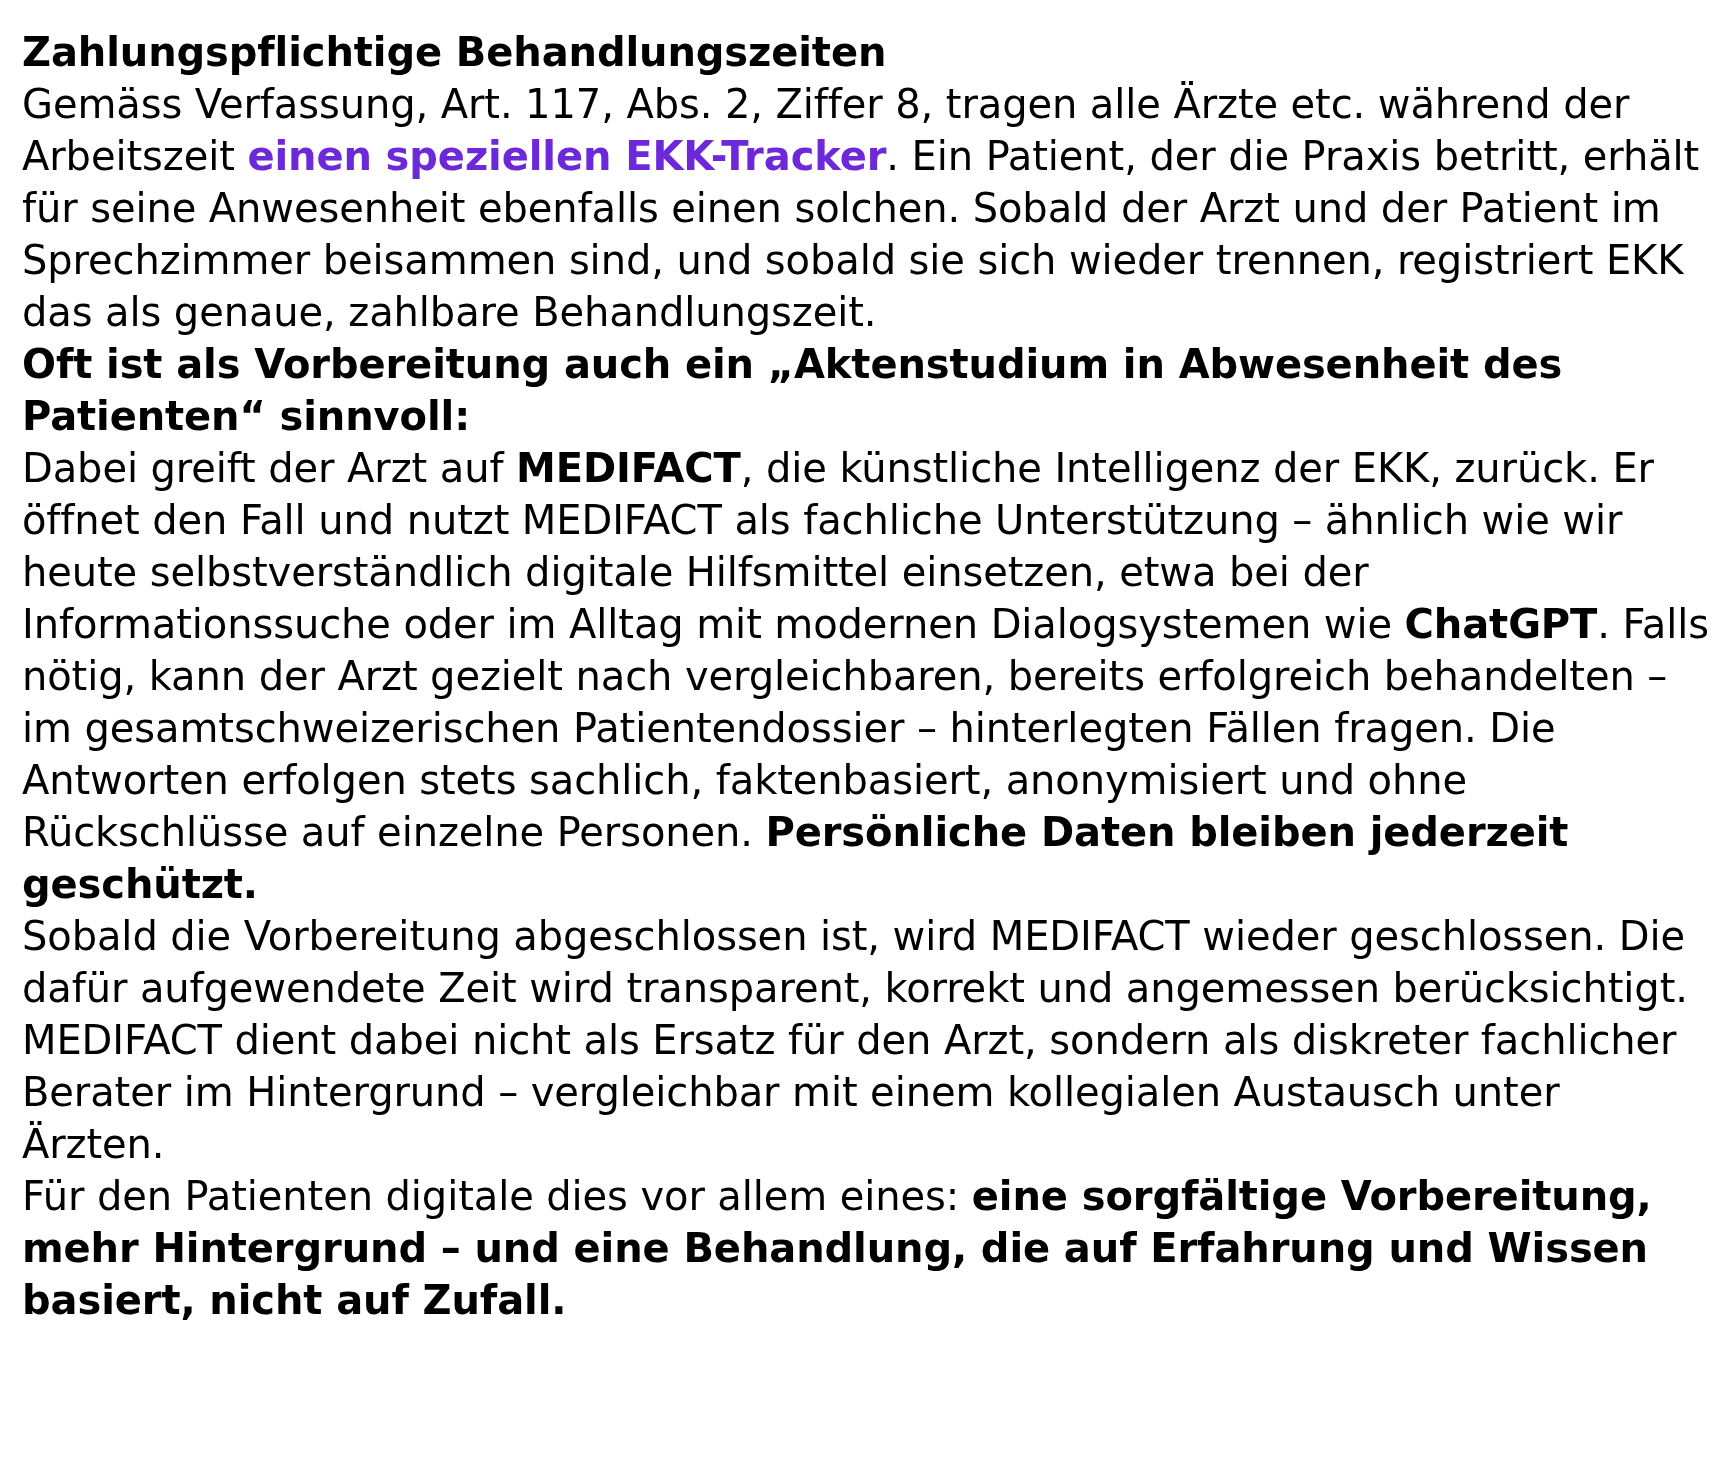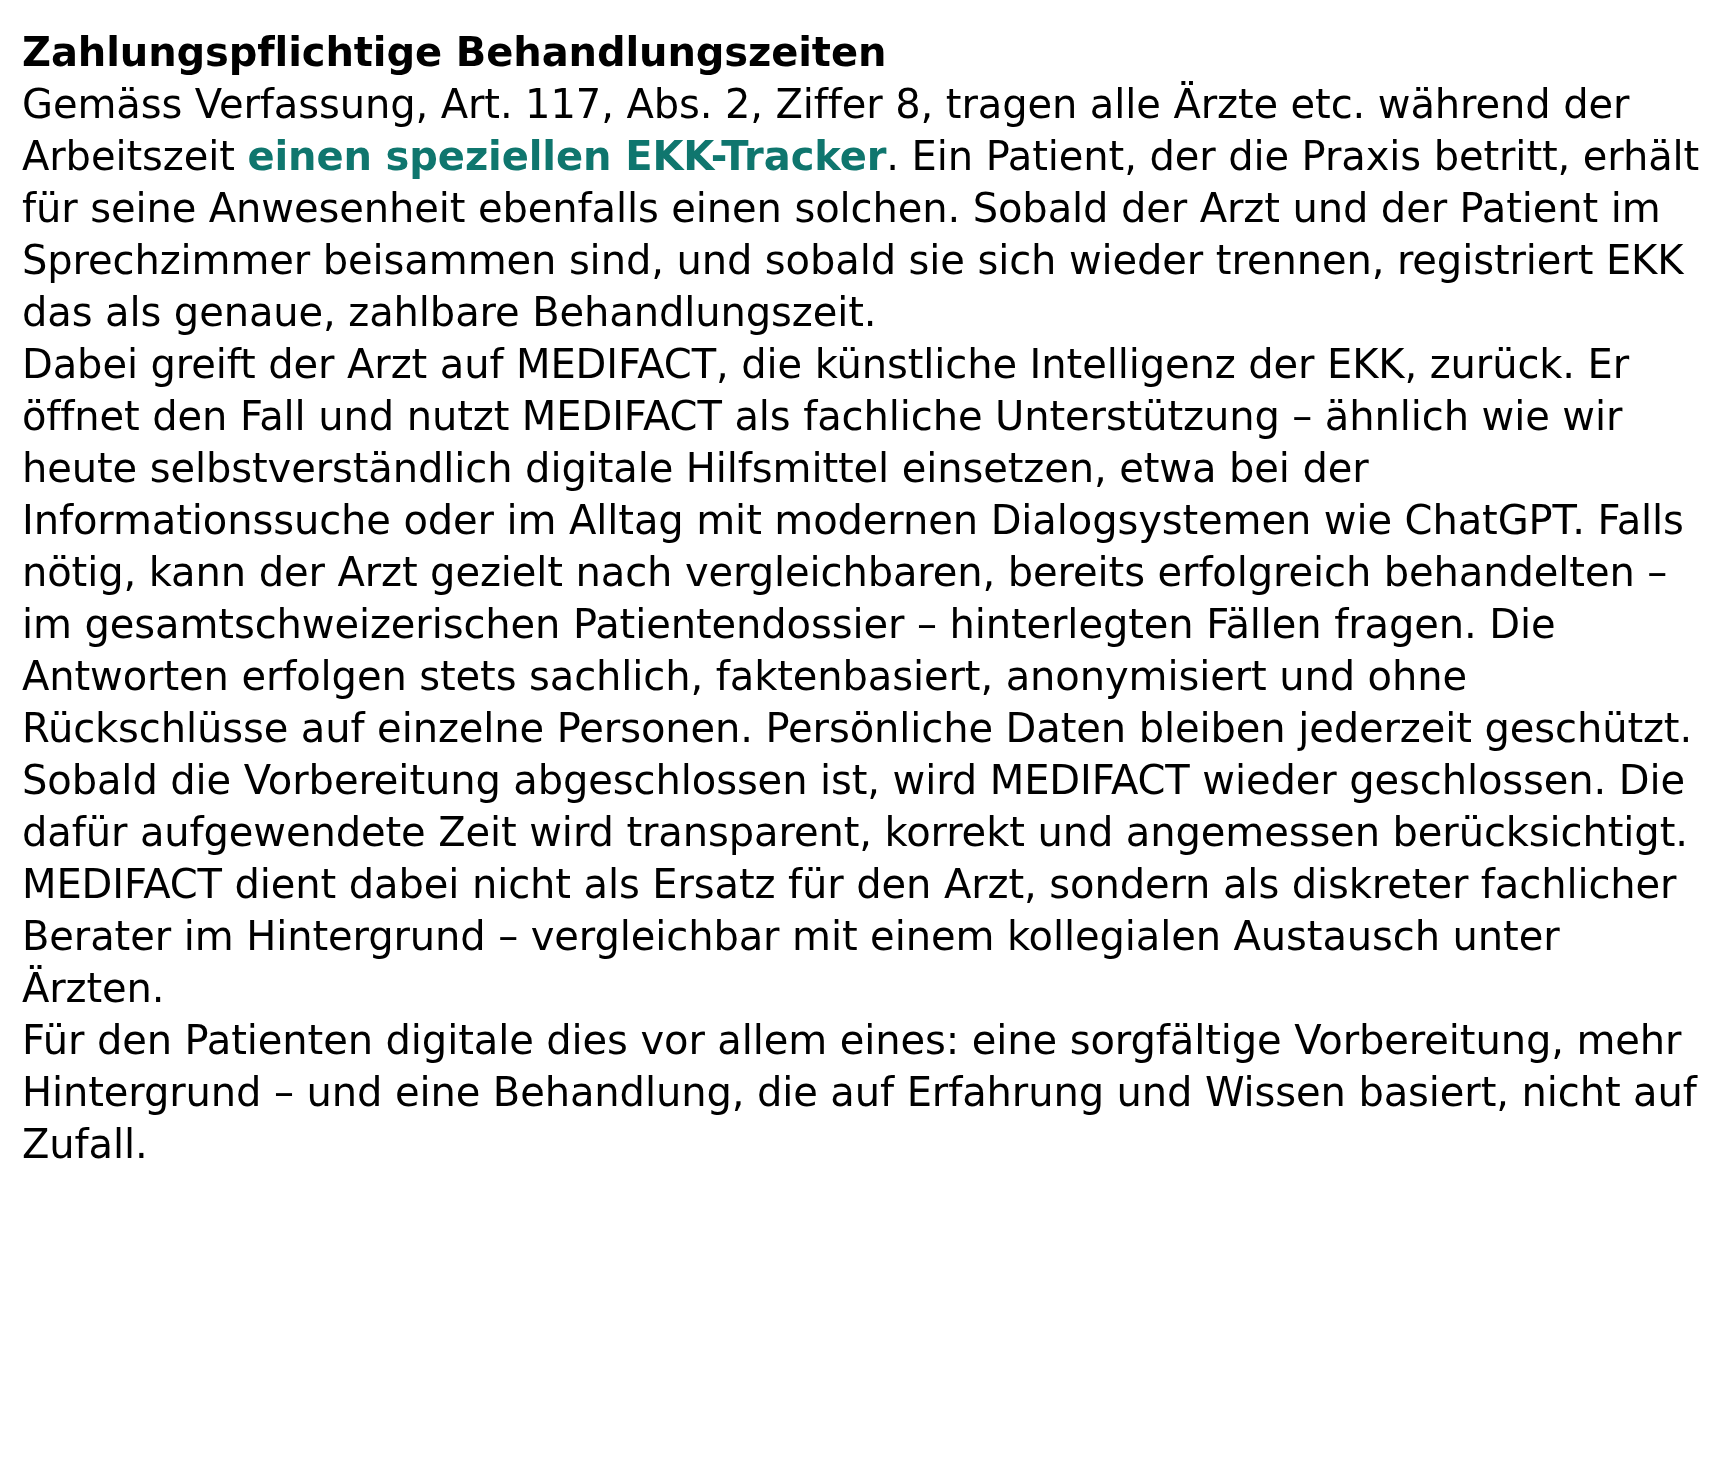--- a/index.html
+++ b/index.html
@@ -25,40 +25,41 @@
     line-height: 1.30;
     letter-spacing: -0.1px;
   }
   .para {
     margin: 0;
     padding: 0;
     text-align: left;
     text-indent: 0;
   }
   .b {
-    font-weight: normal;
+    font-weight: bold;
   }
   .red-bold {
     font-weight: bold;
-    color: #0f766e;
+    color: #6d28d9;
   }
   .heading {
     font-weight: bold;
   }
 </style>
 </head>
 <body>
 
 <div class="page">
   <div class="doc-block">
 
     <p class="para heading">Zahlungspflichtige Behandlungszeiten</p>
 
     <p class="para"><span>Gemäss Verfassung, Art. 117, Abs. 2, Ziffer 8, tragen alle Ärzte etc. während der Arbeitszeit </span><span class="red-bold">einen speziellen EKK-Tracker</span><span>. Ein Patient, der die Praxis betritt, erhält für seine Anwesenheit ebenfalls einen solchen. Sobald der Arzt und der Patient im Sprechzimmer beisammen sind, und sobald sie sich wieder trennen, registriert EKK das als genaue, zahlbare Behandlungszeit.</span></p>
 
+    <p class="para heading">Oft ist als Vorbereitung auch ein „Aktenstudium in Abwesenheit des Patienten“ sinnvoll:</p>
 
     <p class="para"><span>Dabei greift der Arzt auf </span><span class="b">MEDIFACT</span><span>, die künstliche Intelligenz der EKK, zurück. Er öffnet den Fall und nutzt MEDIFACT als fachliche Unterstützung – ähnlich wie wir heute selbstverständlich digitale Hilfsmittel einsetzen, etwa bei der Informationssuche oder im Alltag mit modernen Dialogsystemen wie </span><span class="b">ChatGPT</span><span>. Falls nötig, kann der Arzt gezielt nach vergleichbaren, bereits erfolgreich behandelten – im gesamtschweizerischen Patientendossier – hinterlegten Fällen fragen. Die Antworten erfolgen stets sachlich, faktenbasiert, anonymisiert und ohne Rückschlüsse auf einzelne Personen. </span><span class="b">Persönliche Daten bleiben jederzeit geschützt.</span></p>
 
     <p class="para">Sobald die Vorbereitung abgeschlossen ist, wird MEDIFACT wieder geschlossen. Die dafür aufgewendete Zeit wird transparent, korrekt und angemessen berücksichtigt.</p>
 
     <p class="para">MEDIFACT dient dabei nicht als Ersatz für den Arzt, sondern als diskreter fachlicher Berater im Hintergrund – vergleichbar mit einem kollegialen Austausch unter Ärzten.</p>
 
     <p class="para"><span>Für den Patienten digitale dies vor allem eines: </span><span class="b">eine sorgfältige Vorbereitung, mehr Hintergrund – und eine Behandlung, die auf Erfahrung und Wissen basiert, nicht auf Zufall.</span></p>
 
   </div>

